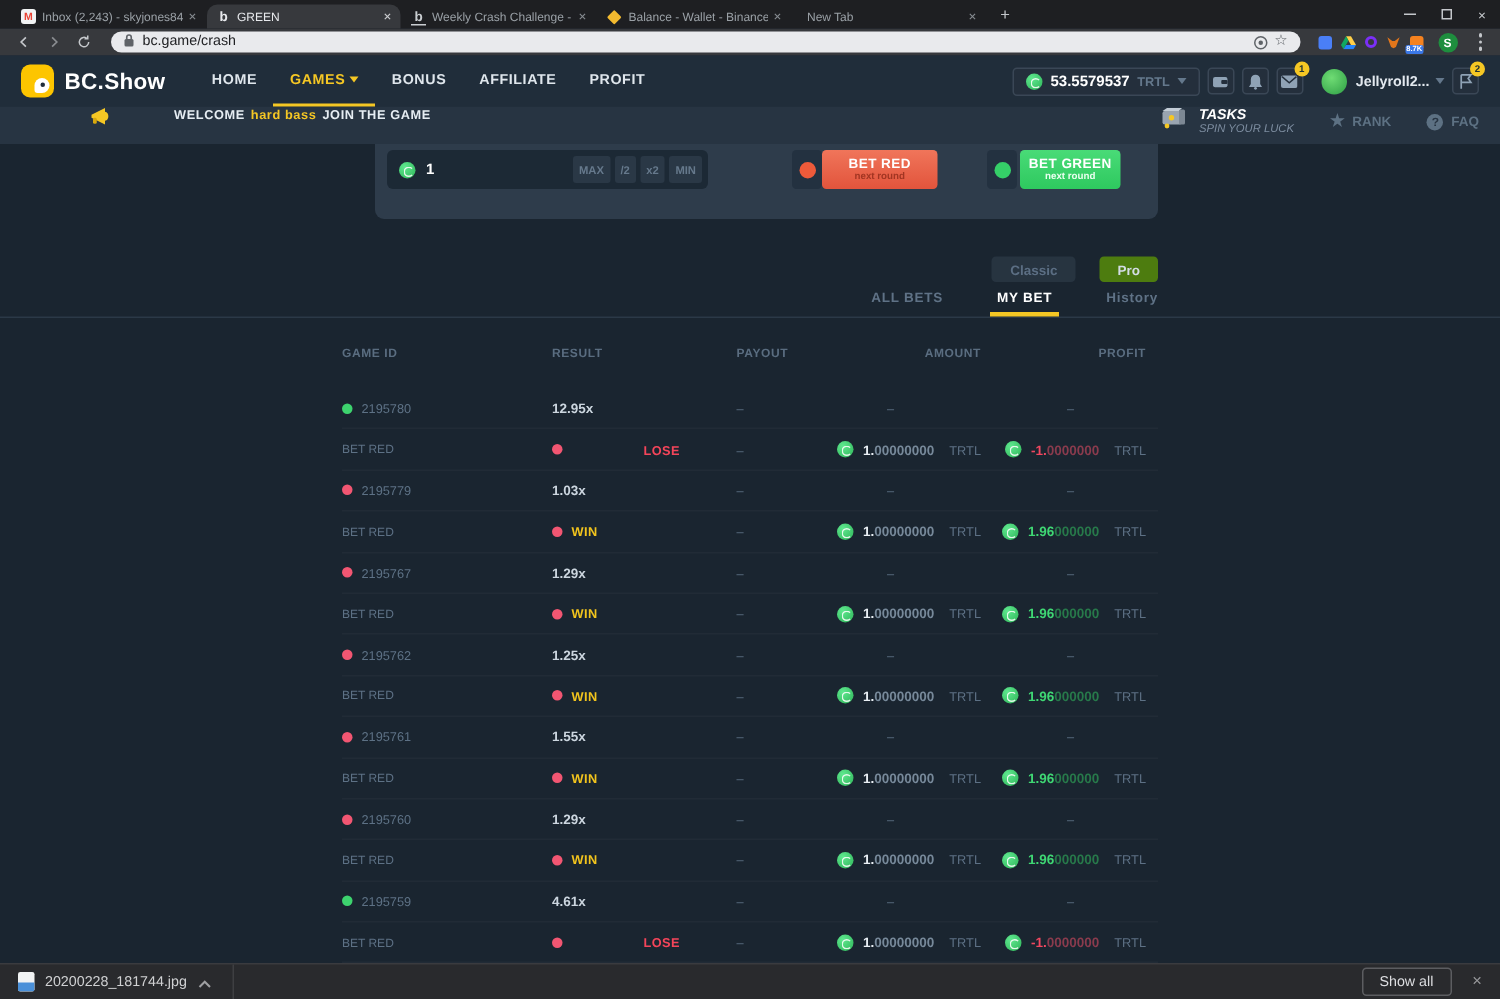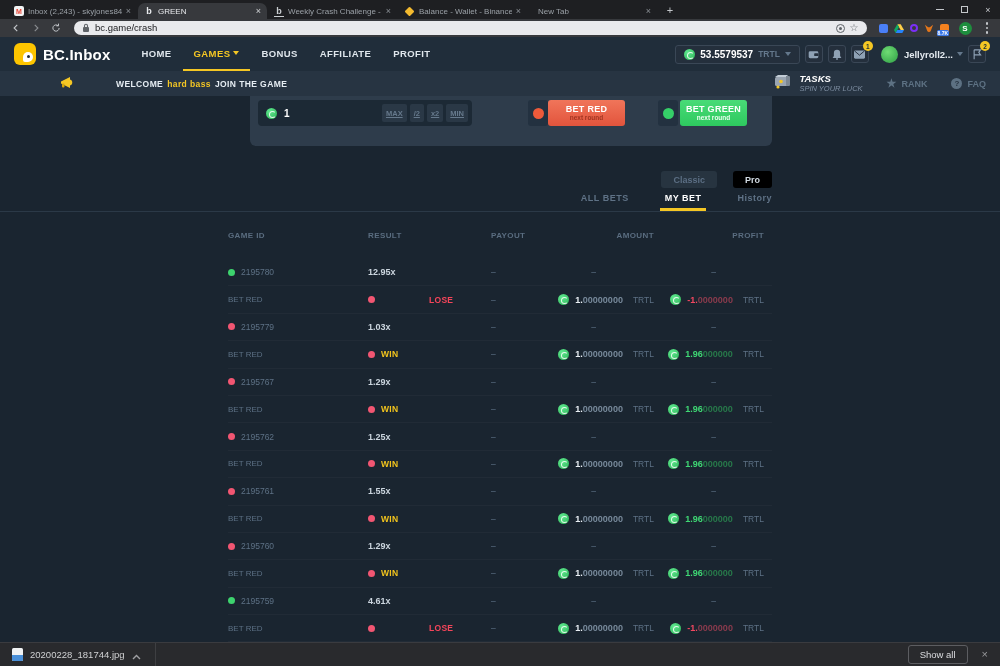--- a/index.html
+++ b/index.html
@@ -61,53 +61,53 @@
   .coin { width:11px; height:11px; border-radius:50%; background:radial-gradient(circle at 35% 30%, #5fe88f, #2db457); flex:0 0 auto; position:relative; }
   .coin::after { content:""; position:absolute; left:3px; top:3px; width:5px; height:5px; border:1px solid rgba(255,255,255,.85); border-radius:50%; border-right-color:transparent; }
   .balance-amount { color:#fff; font-size:10px; font-weight:bold; }
   .balance-cur { color:#64788c; font-size:8.5px; font-weight:bold; }
   .hdr-btn { width:18px; height:18px; background:#242f3c; border:1px solid #3a4756; border-radius:3px; margin-left:5px; display:flex; align-items:center; justify-content:center; position:relative; }
   .badge { position:absolute; top:-5px; right:-5px; min-width:10px; height:10px; background:#f5c724; color:#233; font-size:6.5px; font-weight:bold; border-radius:50%; display:flex; align-items:center; justify-content:center; }
   .avatar { width:17px; height:17px; border-radius:50%; background:radial-gradient(circle at 40% 35%, #6fdc74, #2e9e45); margin-left:12px; }
   .user-name { color:#e3e9ef; font-size:9.5px; font-weight:bold; margin:0 4px 0 6px; }
 
   
-  .welcome-bar { height:25px; background:#273442; display:flex; align-items:center; padding:0 14px 0 60px; }
+  .welcome-bar { height:25px; background:#273442; display:flex; align-items:flex-start; padding:0 14px 0 60px; }
   .wtext { margin-left:40px; font-size:8.5px; font-weight:bold; letter-spacing:.4px; color:#e6edf3; }
   .wname { color:#f5c724; margin:0 4px; }
   .wb-right { margin-left:auto; display:flex; align-items:center; gap:24px; }
   .tasks { display:flex; align-items:center; gap:7px; }
   .tasks-title { color:#fff; font-size:9.5px; font-weight:bold; font-style:italic; line-height:1.1; }
   .tasks-sub { color:#7d8da0; font-size:7.5px; font-style:italic; line-height:1.1; }
   .wb-link { display:flex; align-items:center; gap:5px; color:#5d7183; font-size:9px; font-weight:bold; }
   .rank-star { font-size:11px; line-height:1; color:#5d7183; }
   .faq-circ { width:11px; height:11px; border-radius:50%; background:#5d7183; color:#273442; font-size:8px; font-weight:bold; display:flex; align-items:center; justify-content:center; }
 
   
   .main { height:546px; overflow:hidden; background:#1a2530; }
   .bet-panel { width:522px; height:50px; margin-left:250px; background:#2e3c4b; border-radius:0 0 6px 6px; padding:4px 8px; display:flex; align-items:flex-start; }
   .bet-input { width:214px; height:26px; background:#1c2935; border-radius:4px; display:flex; align-items:center; padding:0 4px 0 8px; }
   .bet-value { flex:1; color:#fff; font-size:10px; font-weight:bold; margin-left:7px; }
-  .mini-btn { height:18px; background:#2a3846; border-radius:2px; color:#66798c; font-size:7.5px; font-weight:bold; display:flex; align-items:center; justify-content:center; margin-left:3px; padding:0 4px;text-decoration:underline; }
+  .mini-btn { height:18px; background:#2a3846; border-radius:2px; color:#66798c; font-size:7.5px; font-weight:bold; display:flex; align-items:center; justify-content:center; margin-left:3px; padding:0 4px; }
   .toggle-box { width:20px; height:26px; background:#233140; border-radius:3px; display:flex; align-items:center; justify-content:center; }
   .tdot { width:11px; height:11px; border-radius:50%; }
   .tdot.red { background:#ee5a3a; }
   .tdot.green { background:#35cf68; }
   .bet-btn { height:26px; border-radius:3px; margin-left:2px; display:flex; flex-direction:column; align-items:center; justify-content:center; line-height:1.15; }
   .bet-btn .bl { color:#fff; font-size:9px; font-weight:bold; letter-spacing:.3px; }
   .bet-red { width:77px; background:linear-gradient(180deg,#f0755a,#e2543c); margin-left:56px; margin-left:0; }
   .bet-red .sub { color:#a23522; font-size:6.5px; font-weight:bold; }
   .bet-green { width:67px; background:linear-gradient(180deg,#49db77,#2ec95f); }
   .bet-green .sub { color:#eafff0; font-size:6.5px; font-weight:bold; }
   .sp56 { width:56px; } .sp33 { width:33px; }
 
   .mode-row { width:522px; margin:25px 0 0 250px; display:flex; justify-content:flex-end; gap:16px; }
   .mode-btn { height:17px; border-radius:3px; font-size:9px; font-weight:bold; display:flex; align-items:center; padding:0 12px; }
   .mode-classic { background:#273440; color:#5b6e83; }
-  .mode-pro { background:#000000; color:#d3dce4; }
+  .mode-pro { background:#4d7c0f; color:#d3dce4; }
 
   .bet-tabs { width:544px; margin:5px 0 0 228px; display:flex; justify-content:flex-end; gap:36px; }
   .bt-item { color:#5f7286; font-size:9px; font-weight:bold; letter-spacing:.5px; padding-bottom:8px; position:relative; }
   .bt-item.active { color:#fff; }
   .bt-item.active::after { content:""; position:absolute; left:-5px; right:-5px; bottom:0; height:3px; background:#f5c724; }
   .divider { height:1px; background:#2b3947; width:100%; }
 
   
   .bets { width:544px; margin-left:228px; }
   .trow, .thead { display:grid; grid-template-columns:140px 105px 95px 100px 104px; align-items:center; }
@@ -246,21 +246,21 @@
           <i></i>
           <i></i>
           <i></i>
         </span>
     </div>
   </div>
 
   <div class="site-header">
     <div class="brand">
       <span class="logo"></span>
-      <span class="brand-name">BC.Inbox</span>
+      <span class="brand-name">BC.Show</span>
     </div>
     <div class="main-nav">
       <span class="nav-item">
           <span>HOME</span>
         </span>
       <span class="nav-item active">
           <span>GAMES</span>
           <span class="caret"></span>
         </span>
       <span class="nav-item">

